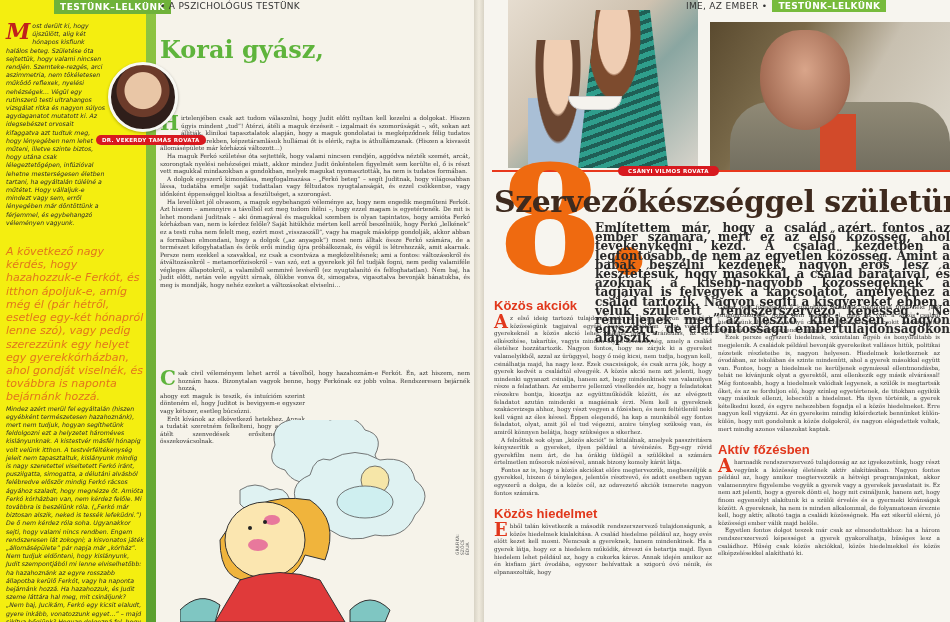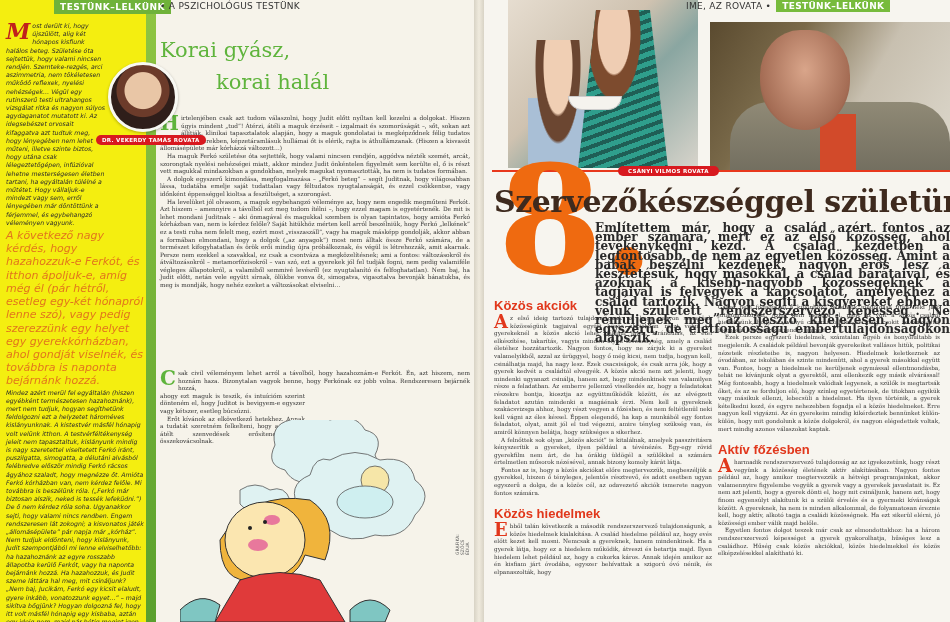--- a/index.html
+++ b/index.html
@@ -9,24 +9,24 @@
 #right{left:478px;width:472px;background:#f7f5ef}
 .spine{position:absolute;left:474px;top:0;width:10px;height:622px;background:linear-gradient(90deg,#d8d3c5,#efeadd,#d8d3c5);z-index:5}
 
 .sidebar{position:absolute;left:0;top:0;width:152px;height:622px;background:#f4ee10;border-right:6px solid #7dbb3c}
 .green-strip{position:absolute;left:146px;top:0;width:10px;height:622px;background:linear-gradient(180deg,#8fc542,#5aa02e)}
 .sect-tag{position:absolute;top:0;left:54px;height:14px;background:#6fb23a;color:#fff;font-family:"DejaVu Sans",sans-serif;font-weight:bold;font-size:9px;letter-spacing:.5px;padding:1px 6px;line-height:12px}
 .sect-right{position:absolute;top:1px;left:160px;font-family:"DejaVu Sans",sans-serif;font-size:9px;color:#333;letter-spacing:.3px}
 .intro{position:absolute;left:6px;top:22px;width:138px;font-family:"DejaVu Sans",sans-serif;font-style:italic;font-size:6.2px;line-height:8.2px;color:#2a2a2a}
 .intro .drop{float:left;font-family:"DejaVu Serif",serif;font-size:22px;line-height:18px;color:#c0201c;font-weight:bold;margin-right:2px}
 .intro .short{width:100px}
-.intro .big{font-size:11px;line-height:13.2px;color:#e2761c;font-style:italic;margin:2px 0 1px}
+.intro .big{font-size:11px;line-height:13.2px;color:#e2761c;font-style:italic;margin:18px 0 1px}
 .portrait{position:absolute;left:108px;top:62px;width:70px;height:70px;border-radius:50%;background:radial-gradient(circle at 50% 40%,#e9c6a6 0 18px,#6c3b2a 19px 26px,#2f1e1a 27px);border:3px solid #f8f8f3;box-shadow:0 1px 3px rgba(0,0,0,.3);z-index:3}
 .author-badge{position:absolute;left:96px;top:135px;background:#d8191f;color:#fff;font-family:"DejaVu Sans",sans-serif;font-size:5.5px;font-weight:bold;padding:2px 6px;border-radius:6px;z-index:4;letter-spacing:.3px}
-.title-l{position:absolute;left:160px;top:34px;color:#5fb43c;font-family:"DejaVu Serif",serif;font-weight:normal;font-size:21px;line-height:32px}
+.title-l{position:absolute;left:160px;top:34px;color:#5fb43c;font-family:"DejaVu Serif",serif;font-weight:bold;font-size:24px;line-height:32px}
 .title-l .l2{display:block;padding-left:56px}
 .body-l{position:absolute;left:160px;top:115px;width:310px;font-size:5.8px;line-height:7.6px;color:#333;text-align:justify}
 .body-l p{text-indent:7px}
 .body-l .drop{float:left;font-size:20px;line-height:16px;color:#5fb43c;font-weight:bold;margin-right:2px}
 .body-l2{position:absolute;left:160px;top:370px;width:310px;font-size:5.8px;line-height:7.6px;color:#333;text-align:justify}
 .body-l2 .drop{float:left;font-size:20px;line-height:16px;color:#5fb43c;font-weight:bold;margin-right:2px}
 .body-l2 .narrow{width:145px}
 .illus{position:absolute;left:180px;top:420px;width:300px;height:202px}
 .credit{position:absolute;left:455px;top:555px;font-family:"DejaVu Sans",sans-serif;font-size:4.5px;color:#555;transform:rotate(-90deg);transform-origin:left top}
 
@@ -67,21 +67,20 @@
     <div class="short">ost derült ki, hogy újszülött, alig két hónapos kisfiunk halálos beteg. Születése óta sejtettük, hogy valami nincsen rendjén. Szemteke-rezgés, arci aszimmetria, nem tökéletesen működő reflexek, nyelési nehézségek… Végül egy rutinszerű testi ultrahangos vizsgálat ritka és nagyon súlyos agydaganatot mutatott ki. Az idegsebészet orvosait kifaggatva azt tudtuk meg, hogy lényegében nem lehet műteni, illetve szinte biztos, hogy utána csak lélegeztetőgépen, infúzióval lehetne mesterségesen életben tartani, ha egyáltalán túlélné a műtétet. Hogy vállaljuk-e mindezt vagy sem, erről lényegében már döntöttünk a férjemmel, és egybehangzó véleményen vagyunk.</div>
     <div class="big">A következő nagy kérdés, hogy hazahozzuk-e Ferkót, és itthon ápoljuk-e, amíg még él (pár hétről, esetleg egy-két hónapról lenne szó), vagy pedig szerezzünk egy helyet egy gyerekkórházban, ahol gondját viselnék, és továbbra is naponta bejárnánk hozzá.</div>
     <div>Mindez azért merül fel egyáltalán (hiszen egyébként természetesen hazahoznánk), mert nem tudjuk, hogyan segíthetünk feldolgozni ezt a helyzetet hároméves kislányunknak. A kistestvér másfél hónapig volt velünk itthon. A testvérféltékenység jeleit nem tapasztaltuk, kislányunk mindig is nagy szeretettel viseltetett Ferkó iránt, puszilgatta, simogatta, a délutáni alvásból felébredve először mindig Ferkó rácsos ágyához szaladt, hogy megnézze őt. Amióta Ferkó kórházban van, nem kérdez felőle. Mi továbbra is beszélünk róla. („Ferkó már biztosan alszik, neked is tessék lefeküdni.”) De ő nem kérdez róla soha. Ugyanakkor sejti, hogy valami nincs rendben. Engem rendszeresen lát zokogni; a kisvonatos játék „állomásépülete” pár napja már „kórház”. Nem tudjuk eldönteni, hogy kislányunk, Judit szempontjából mi lenne elviselhetőbb: ha hazahoznánk az egyre rosszabb állapotba kerülő Ferkót, vagy ha naponta bejárnánk hozzá. Ha hazahozzuk, és Judit szeme láttára hal meg, mit csináljunk? „Nem baj, Jucikám, Ferkó egy kicsit elaludt, gyere inkább, vonatozzunk egyet…” – majd sikítva bőgjünk? Hogyan dolgozná fel, hogy itt volt másfél hónapig egy kisbaba, aztán egy ideig nem, majd pár hétig megint igen, aztán zokogásunktól kísérve örökre eltűnik? De ha nem hozzuk haza, csak mi járunk be hozzá, örök marad a lelkifurdalás, hogy nem tettünk meg mindent a pici fiunk érdekében. Mi a teendő?</div>
   </div>
 
   <div class="portrait"></div>
   <div class="author-badge">DR. VEKERDY TAMÁS ROVATA</div>
 
   <h1 class="title-l">
     <span>Korai gyász,</span>
-    <span class="l2">korai halál</span>
   </h1>
 
   <div class="body-l">
     <span class="drop">H</span>
     <div>irtelenjében csak azt tudom válaszolni, hogy Judit előtt nyíltan kell kezelni a dolgokat. Hiszen úgyis mindent „tud”! Átérzi, átéli a maguk érzéseit – izgalmait és szomorúságát –, sőt, sokan azt állítják, klinikai tapasztalatok alapján, hogy a maguk gondolatai is megképződnek félig tudatos formában a gyerekben, képzetáramlásuk hullámai őt is elérik, rajta is áthullámzanak. (Hiszen a kisvasút állomásépülete már kórházzá változott…)</div>
     <p>Ha maguk Ferkó születése óta sejtették, hogy valami nincsen rendjén, aggódva nézték szemét, arcát, szorongtak nyelési nehézségei miatt, akkor mindez Judit önkéntelen figyelmét sem kerülte el, ő is részt vett magukkal mindazokban a gondokban, melyek magukat nyomasztották, ha nem is tudatos formában.</p>
     <p>A dolgok egyszerű kimondása, megfogalmazása – „Ferkó beteg” – segít Juditnak, hogy világosabban lássa, tudatába emelje saját tudattalan vagy féltudatos nyugtalanságát, és ezzel csökkentse, vagy időnként éppenséggel kioltsa a feszültséget, a szorongást.</p>
     <p>Ha levelüket jól olvasom, a maguk egybehangzó véleménye az, hogy nem engedik megműteni Ferkót. Azt hiszem – amennyire a távolból ezt meg tudom ítélni –, hogy ezzel magam is egyetértenék. De mit is lehet mondani Juditnak – aki önmagával és magukkal szemben is olyan tapintatos, hogy amióta Ferkó kórházban van, nem is kérdez felőle? Saját hitükhöz mérten kell arról beszélniük, hogy Ferkó „lelkének” ez a testi ruha nem felelt meg, ezért most „visszaszáll”, vagy ha maguk másképp gondolják, akkor abban a formában elmondani, hogy a dolgok („az anyagok”) most nem álltak össze Ferkó számára, de a természet kifogyhatatlan és örök erői mindig újra próbálkoznak, és végül is létrehozzák, amit akarnak. Persze nem ezekkel a szavakkal, ez csak a csontváza a megközelítésnek; ami a fontos: változásokról és átváltozásokról – metamorfózisokról – van szó, ezt a gyerekek jól fel tudják fogni, nem pedig valamiféle végleges állapotokról, a valamiből semmivé levésről (ez nyugtalanító és felfoghatatlan). Nem baj, ha Judit előtt, netán vele együtt sírnak, ölükbe vonva őt, simogatva, vigasztalva bevonják bánatukba, és meg is mondják, hogy nehéz ezeket a változásokat elviselni…</p>
   </div>
 
@@ -120,37 +119,37 @@
     <div class="girl"></div>
     <div class="mom"></div>
     <div class="bowl"></div>
   </div>
   <div class="photo2">
     <div class="coat"></div>
     <div class="shirt"></div>
     <div class="face"></div>
   </div>
   <div class="sect-r">
-    <span>IME, AZ ROVATA •</span>
+    <span>IME, AZ EMBER •</span>
     <span class="tag">TESTÜNK–LELKÜNK</span>
   </div>
   <div class="redline"></div>
   <div class="author-r">CSÁNYI VILMOS ROVATA</div>
   <div class="big8">8.</div>
   <h1 class="title-r">Szervezőkészséggel születünk</h1>
   <div class="lead">Említettem már, hogy a család azért fontos az ember számára, mert ez az első közösség, ahol tevékenykedni kezd. A család kezdetben a legfontosabb, de nem az egyetlen közösség. Amint a babák beszélni kezdenek, nagyon erős lesz a késztetésük, hogy másokkal, a család barátaival, és azoknak a kisebb-nagyobb közösségeknek a tagjaival is felvegyék a kapcsolatot, amelyekhez a család tartozik. Nagyon segíti a kisgyereket ebben a velük született „rendszerszervező képesség”. Ne rémüljenek meg az ijesztő kifejezésen, nagyon egyszerű, de életfontosságú embertulajdonságokon alapszik.</div>
 
   <div class="col c1">
     <h3>Közös akciók</h3>
     <span class="drop">A</span>
     <div>z első ideig tartozó tulajdonságunk az, hogy nagyon szeretünk közösségünk tagjaival együtt közös akciókban részt venni. A gyerekeknél a közös akció lehet például játék, kirándulás, az étel elkészítése, takarítás, vagyis minden olyan tevékenység, amely a család életéhez hozzátartozik. Nagyon fontos, hogy ne zárjuk ki a gyereket valamelyikből, azzal az ürüggyel, hogy ő még kicsi, nem tudja, hogyan kell, csinálhatja majd, ha nagy lesz. Ezek csacsiságok, és csak arra jók, hogy a gyerek kedvét a családtól elvegyék. A közös akció nem azt jelenti, hogy mindenki ugyanazt csinálja, hanem azt, hogy mindenkinek van valamilyen része a feladatban. Az emberre jellemző viselkedés az, hogy a feladatokat részekre bontja, kiosztja az együttműködők között, és az elvégzett feladatot azután mindenki a magáénak érzi. Nem kell a gyereknek szakácsvizsga ahhoz, hogy részt vegyen a főzésben, és nem feltétlenül neki kell vágni az éles késsel. Éppen elegendő, ha kap a munkából egy fontos feladatot, olyat, amit jól el tud végezni, amire tényleg szükség van, és amiről könnyen belátja, hogy szükséges a sikerhez.</div>
     <p>A felnőttek sok olyan „közös akciót” is kitalálnak, amelyek passzivitásra kényszerítik a gyereket, ilyen például a tévénézés. Egy-egy rövid gyerekfilm nem árt, de ha órákig üldögél a szülőkkel a számára értelmetlen műsorok nézésével, annak bizony komoly kárát látja.</p>
     <p>Fontos az is, hogy a közös akciókat előre megtervezzük, megbeszéljük a gyerekkel, hiszen ő tényleges, jelentős résztvevő, és adott esetben ugyan egyszerű a dolga, de a közös cél, az odavezető akciók ismerete nagyon fontos számára.</p>
     <div class="gap"></div>
-    <h3>Közös hiedelmek</h3>
+    <h3>Közös hiedelmet</h3>
     <span class="drop">E</span>
     <div>bből talán következik a második rendszerszervező tulajdonságunk, a közös hiedelmek kialakítása. A család hiedelme például az, hogy evés előtt kezet kell mosni. Nemcsak a gyereknek, hanem mindenkinek. Ha a gyerek látja, hogy ez a hiedelem működik, átveszi és betartja majd. Ilyen hiedelem lehet például az, hogy a cukorka káros. Annak idején amikor az én kisfiam járt óvodába, egyszer behívattak a szigorú óvó nénik, és elpanaszolták, hogy</div>
   </div>
 
   <div class="col c2">
     <div>Gábor nem fogadja el a különböző feladatok megoldása után neki járó jutalomcukorkát. Azért nem fogadta el, mert az volt a közös családi hiedelmünk, hogy a savanyú cukor ártalmas, és még csokit is csak este, fogmosás előtt eszik a rendes ember.</div>
     <p>Ezek persze egyszerű hiedelmek, számtalan egyéb és bonyolultabb is megjelenik. A családok például bevonják gyerekeiket vallásos hitük, politikai nézeteik részleteibe is, nagyon helyesen. Hiedelmek keletkeznek az óvodában, az iskolában és szinte mindenütt, ahol a gyerek másokkal együtt van. Fontos, hogy a hiedelmek ne kerüljenek egymással ellentmondásba, tehát ne kívánjunk olyat a gyerektől, ami ellenkezik egy másik elvárással! Még fontosabb, hogy a hiedelmek valódiak legyenek, a szülők is megtartsák őket, és az se forduljon elő, hogy színleg egyetértenek, de titokban egyikük vagy másikuk ellenzi, lebecsüli a hiedelmet. Ha ilyen történik, a gyerek kételkedni kezd, és egyre nehezebben fogadja el a közös hiedelmeket. Erre nagyon kell vigyázni. Az én gyerekeim mindig kikérdeztek bennünket külön-külön, hogy mit gondolunk a közös dolgokról, és nagyon elégedettek voltak, mert mindig azonos válaszokat kaptak.</p>
     <div class="gap"></div>
     <h3>Aktív főzésben</h3>
     <span class="drop">A</span>

